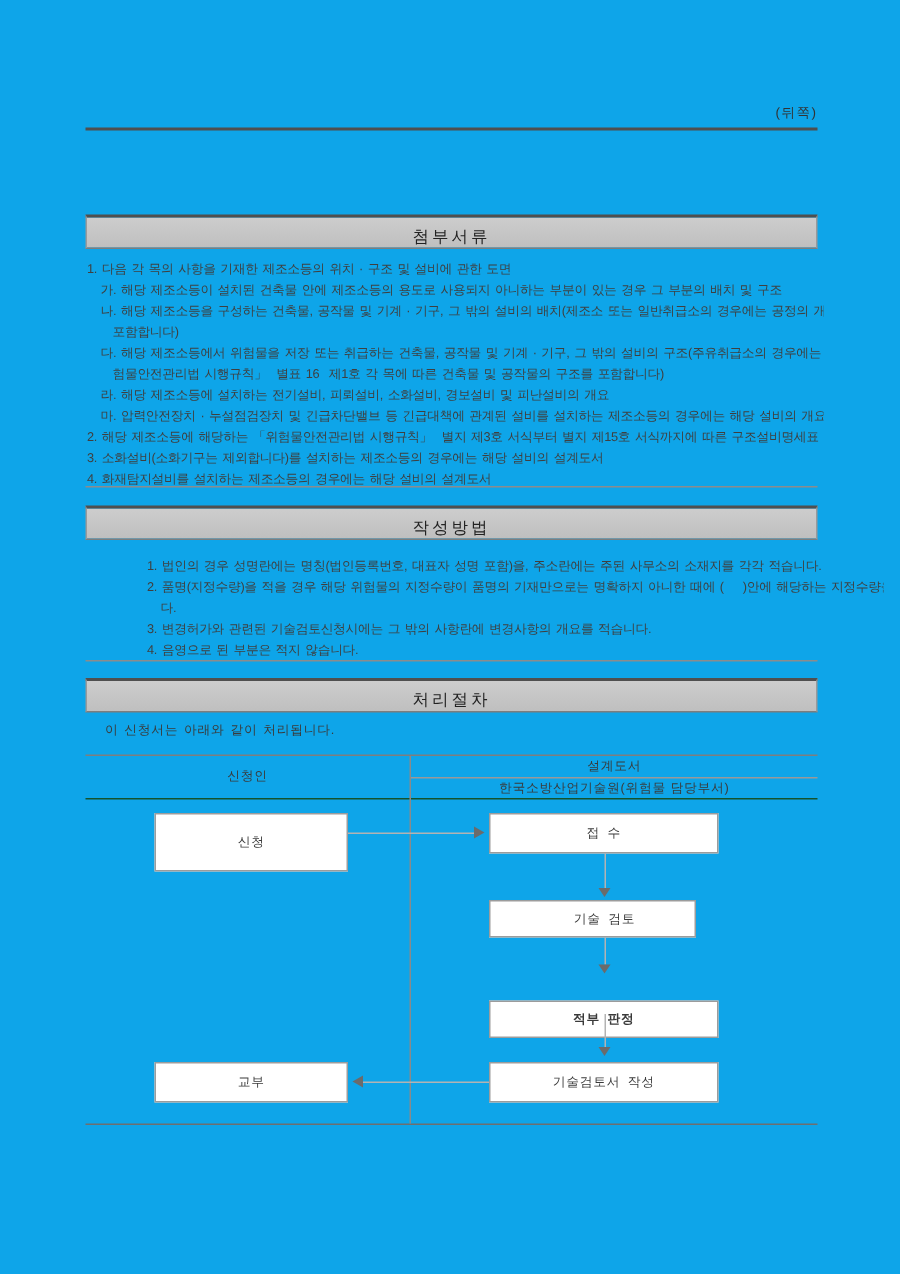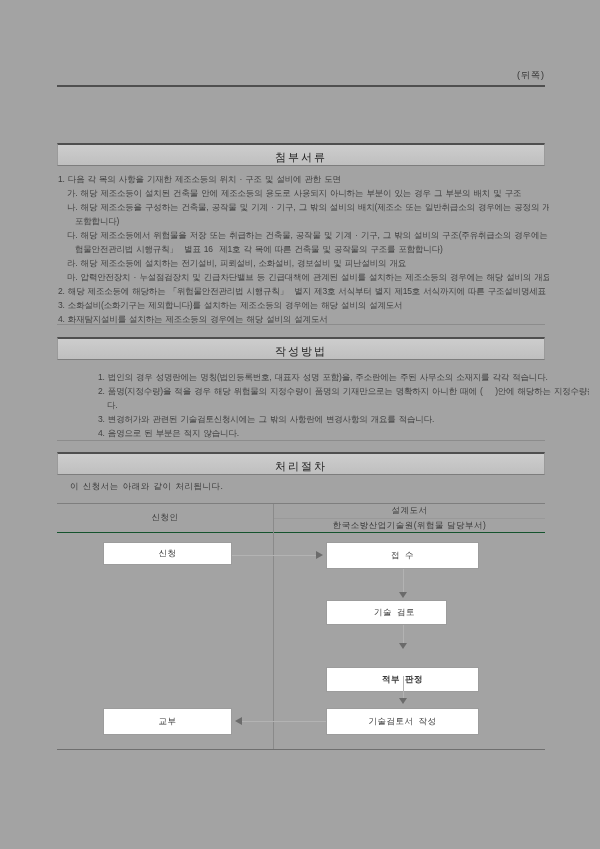--- a/index.html
+++ b/index.html
@@ -1,17 +1,17 @@
 <!DOCTYPE html>
 <html><head>
 <meta charset="utf-8">
 <style>
   html,body{margin:0;padding:0;background:#ffffff;}
   .page{
-    position:relative;width:600px;height:849px;background:#a3a3a3;overflow:hidden;
+    position:relative;width:600px;height:849px;background:#0ea5e9;overflow:hidden;
     font-family:"Liberation Sans","DejaVu Sans",sans-serif;color:#3f3f3f;
   }
   .side-label{position:absolute;top:69px;right:55px;font-size:9px;letter-spacing:1px;color:#333;}
   .top-rule{position:absolute;top:85px;left:57px;width:488px;height:2px;background:#4f4f4f;}
   .section-bar{
     position:absolute;left:57px;width:488px;height:23px;box-sizing:border-box;
     background:linear-gradient(#cdcdcd,#bfbfbf);
     border-top:2px solid #4f4f4f;border-bottom:1px solid #7d7d7d;
     border-left:1px solid #9a9a9a;border-right:1px solid #9a9a9a;
     display:flex;align-items:flex-end;justify-content:center;
@@ -36,23 +36,23 @@
   .tbl-left{position:absolute;left:0;top:0;width:216px;height:100%;border-right:1px solid #8a8a8a;
     display:flex;align-items:center;justify-content:center;letter-spacing:0.5px;}
   .tbl-right-top{position:absolute;left:217px;top:0;right:0;height:14px;border-bottom:1px solid #999;
     display:flex;align-items:center;justify-content:center;letter-spacing:0.5px;}
   .tbl-right-bottom{position:absolute;left:217px;top:15px;right:0;bottom:0;
     display:flex;align-items:center;justify-content:center;letter-spacing:0.5px;}
   .flowchart{position:absolute;top:531px;left:57px;width:488px;height:218px;border-bottom:1px solid #6f6f6f;}
   .col-divider{position:absolute;left:216px;top:0;bottom:0;width:1px;background:#8a8a8a;}
   .fbox{position:absolute;box-sizing:border-box;border:1px solid #9c9c9c;background:#fff;
     display:flex;align-items:center;justify-content:center;font-size:8.5px;color:#3a3a3a;letter-spacing:0.5px;word-spacing:2px;}
-  .fb-apply{left:46px;top:11px;width:129px;height:23px;}
+  .fb-apply{left:46px;top:11px;width:129px;height:39px;}
   .fb-receipt{left:269px;top:11px;width:153px;height:27px;}
-  .fb-review{left:269px;top:69px;width:121px;height:25px;padding-left:16px;}
+  .fb-review{left:269px;top:69px;width:138px;height:25px;padding-left:16px;}
   .fb-judgement{left:269px;top:136px;width:153px;height:25px;font-weight:bold;}
   .fb-report{left:269px;top:177px;width:153px;height:27px;text-align:right;}
   .fb-issue{left:46px;top:177px;width:129px;height:27px;}
   .hline{position:absolute;height:1px;background:#b3b3b3;}
   .vline{position:absolute;width:1px;background:#b3b3b3;}
   .arr-right{position:absolute;width:0;height:0;border-top:4px solid transparent;border-bottom:4px solid transparent;border-left:7px solid #6b6b6b;}
   .arr-left{position:absolute;width:0;height:0;border-top:4px solid transparent;border-bottom:4px solid transparent;border-right:7px solid #6b6b6b;}
   .arr-down{position:absolute;width:0;height:0;border-left:4px solid transparent;border-right:4px solid transparent;border-top:6px solid #6b6b6b;}
 </style>
 </head>

